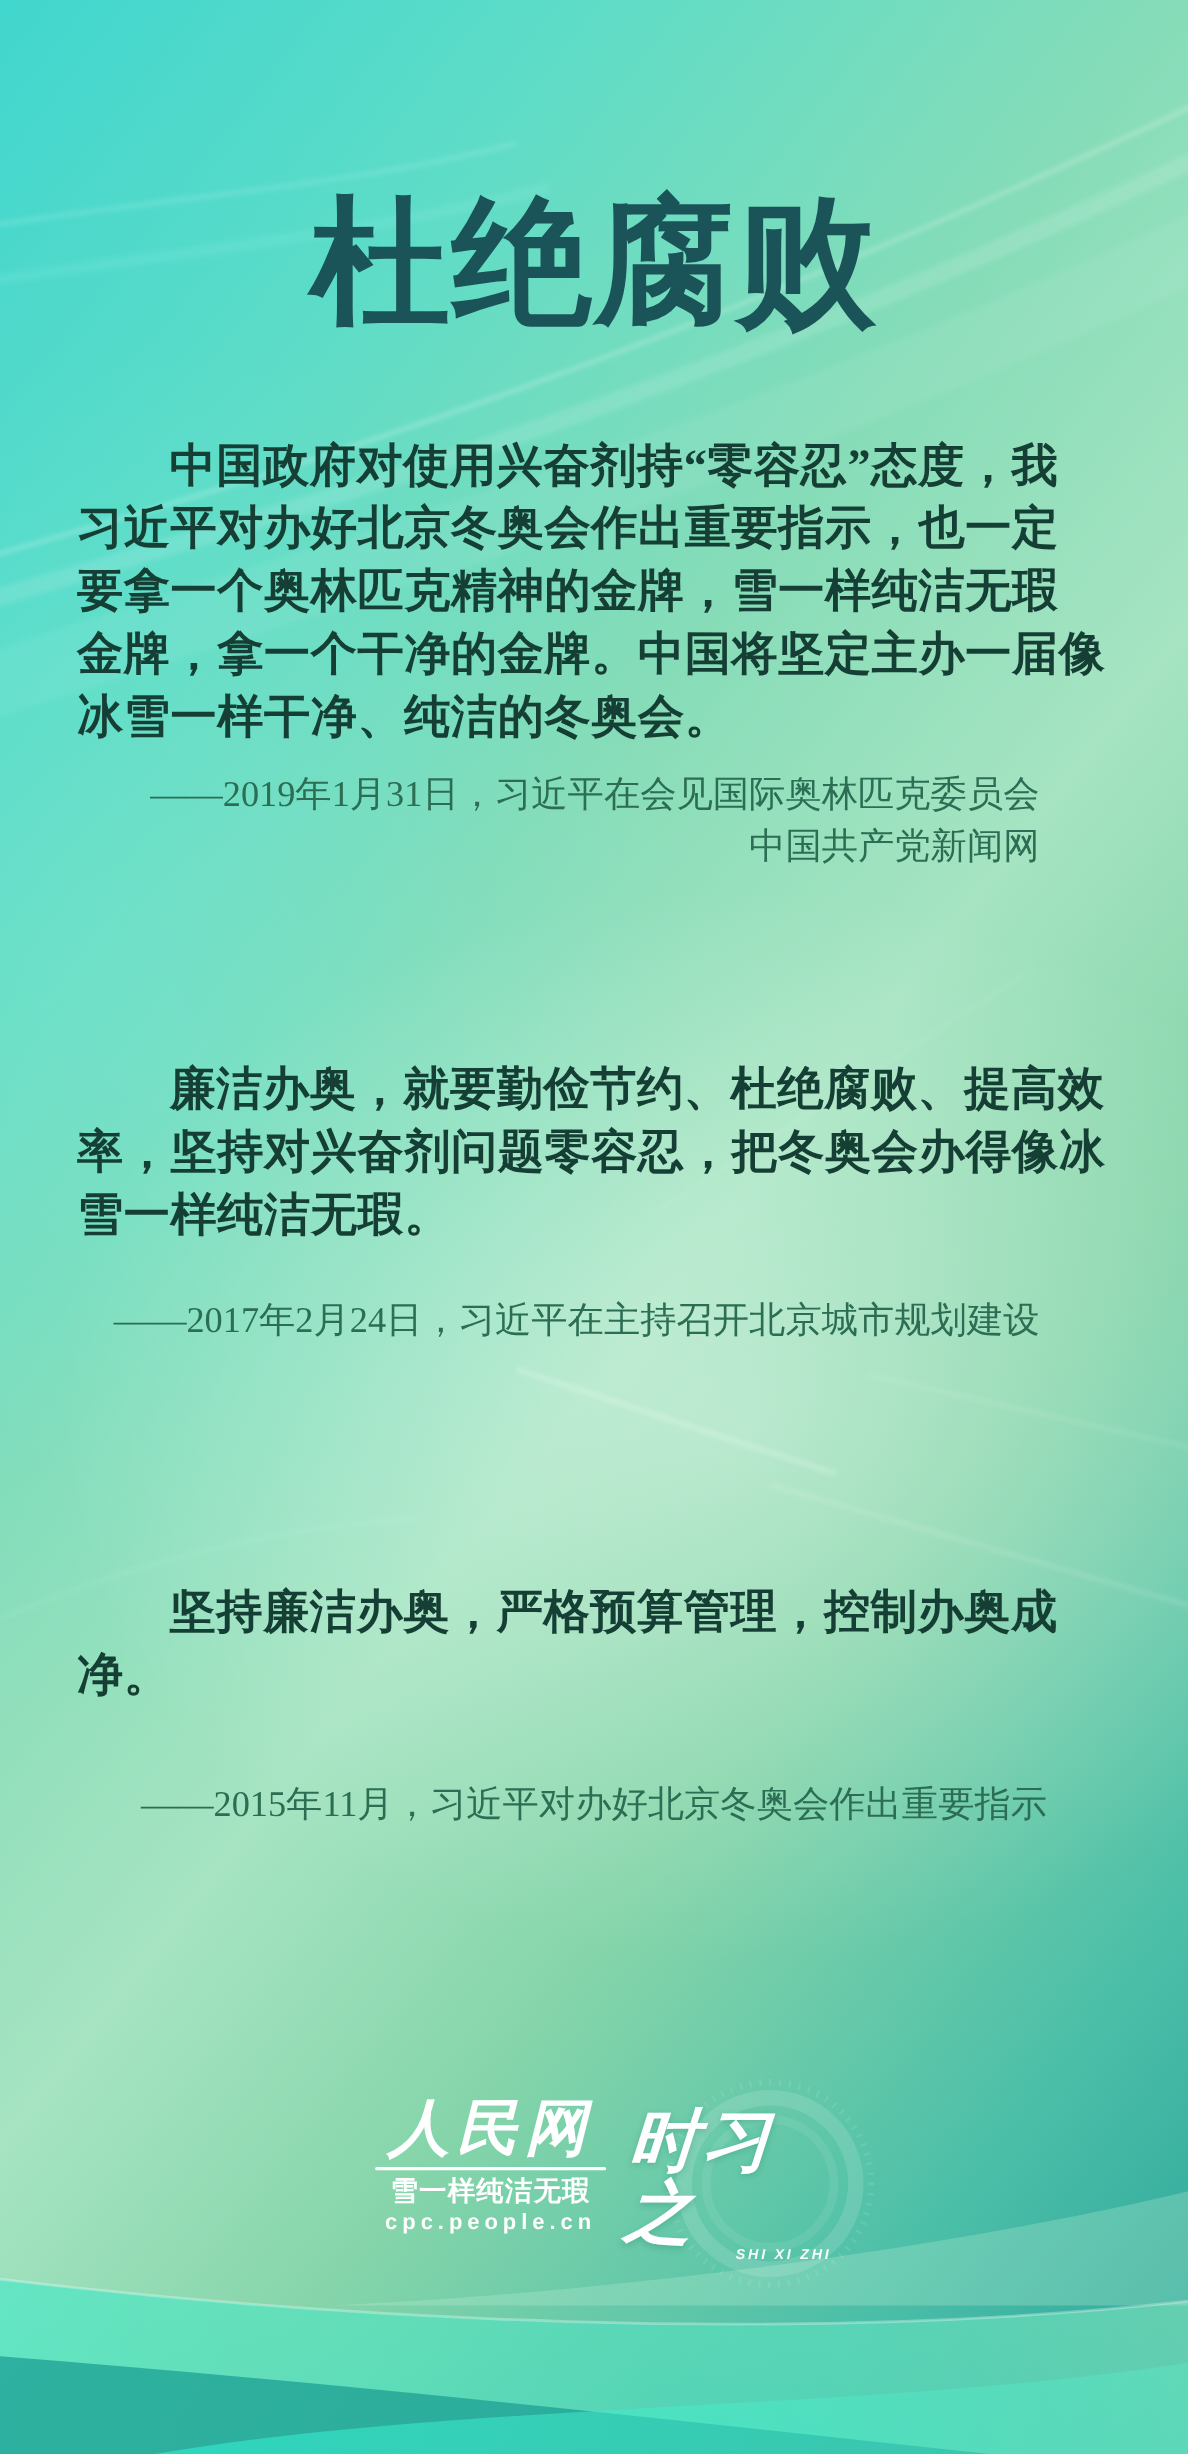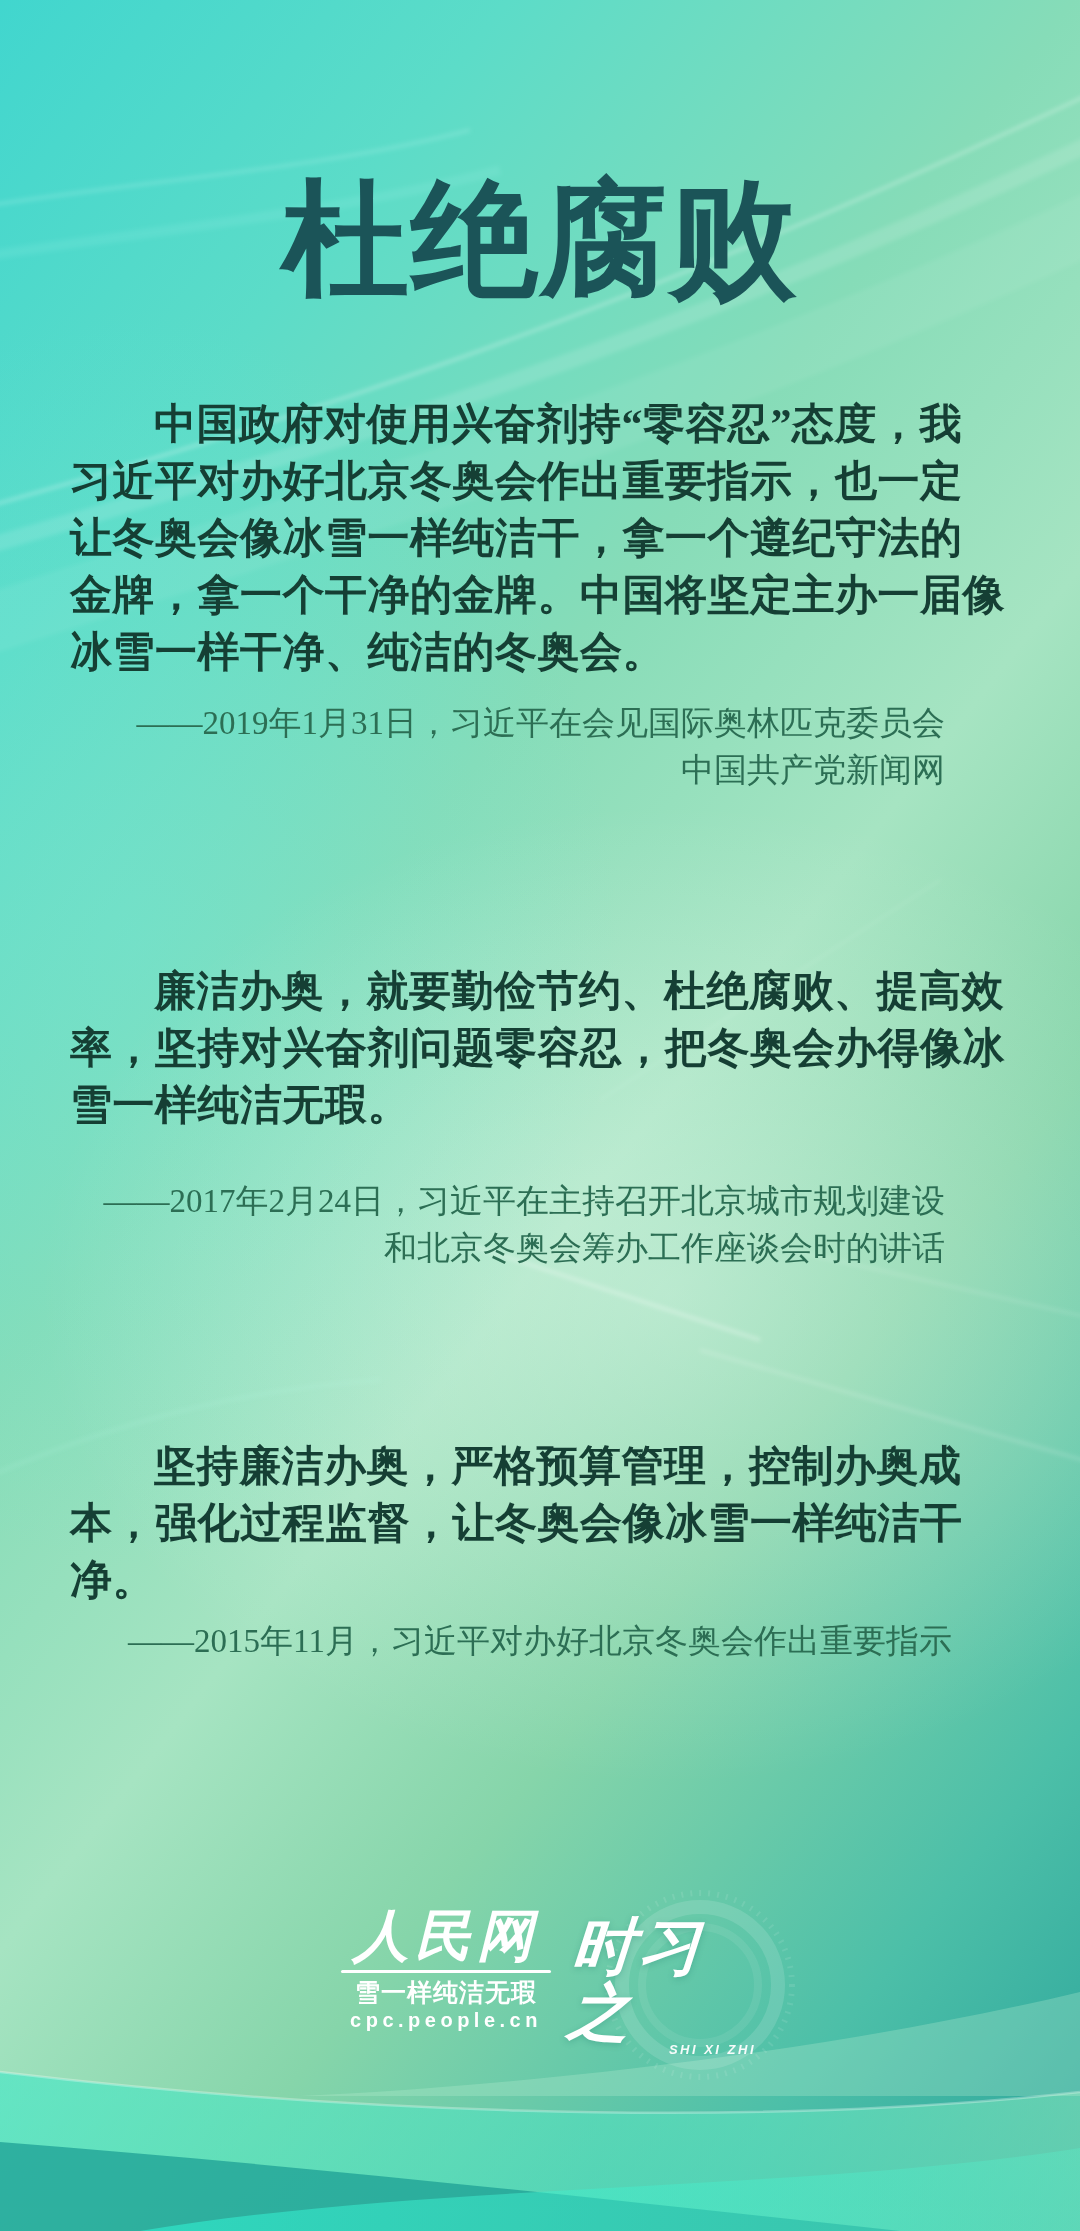--- a/index.html
+++ b/index.html
@@ -124,42 +124,40 @@
     <circle cx="700" cy="1985" r="78" fill="none" stroke="#ffffff" stroke-opacity="0.13" stroke-width="14"></circle>
     <circle cx="700" cy="1985" r="58" fill="none" stroke="#ffffff" stroke-opacity="0.08" stroke-width="8"></circle>
     <circle cx="700" cy="1985" r="92" fill="none" stroke="#ffffff" stroke-opacity="0.10" stroke-width="6" stroke-dasharray="2 7"></circle>
   </svg>
 
   <div class="content title">杜绝腐败</div>
 
   <div class="quote" style="top:396px">
     <div class="qline indent">中国政府对使用兴奋剂持“零容忍”态度，我</div>
     <div class="qline">习近平对办好北京冬奥会作出重要指示，也一定</div>
-    <div class="qline">让冬奥会像冰雪一样纯洁干，拿一个遵纪守法的</div>
+    <div class="qline">要拿一个奥林匹克精神的金牌，雪一样纯洁无瑕</div>
     <div class="qline">金牌，拿一个干净的金牌。中国将坚定主办一届像</div>
     <div class="qline">冰雪一样干净、纯洁的冬奥会。</div>
   </div>
   <div class="attribution" style="top:700px">
     <div class="aline">——2019年1月31日，习近平在会见国际奥林匹克委员会</div>
     <div class="aline">中国共产党新闻网</div>
   </div>
 
   <div class="quote" style="top:963px">
     <div class="qline indent">廉洁办奥，就要勤俭节约、杜绝腐败、提高效</div>
     <div class="qline">率，坚持对兴奋剂问题零容忍，把冬奥会办得像冰</div>
     <div class="qline">雪一样纯洁无瑕。</div>
   </div>
   <div class="attribution" style="top:1178px">
     <div class="aline">——2017年2月24日，习近平在主持召开北京城市规划建设</div>
-    <div class="aline">和北京冬奥会筹办工作座谈会时的讲话</div>
   </div>
 
   <div class="quote" style="top:1438px">
     <div class="qline indent">坚持廉洁办奥，严格预算管理，控制办奥成</div>
-    <div class="qline">本，强化过程监督，让冬奥会像冰雪一样纯洁干</div>
     <div class="qline">净。</div>
   </div>
   <div class="attribution centered" style="top:1618px">
     <div class="aline">——2015年11月，习近平对办好北京冬奥会作出重要指示</div>
   </div>
 
   <div class="footer">
     <div class="people-logo">
       <div class="people-script">人民网</div>
       <div class="people-underline"></div>

